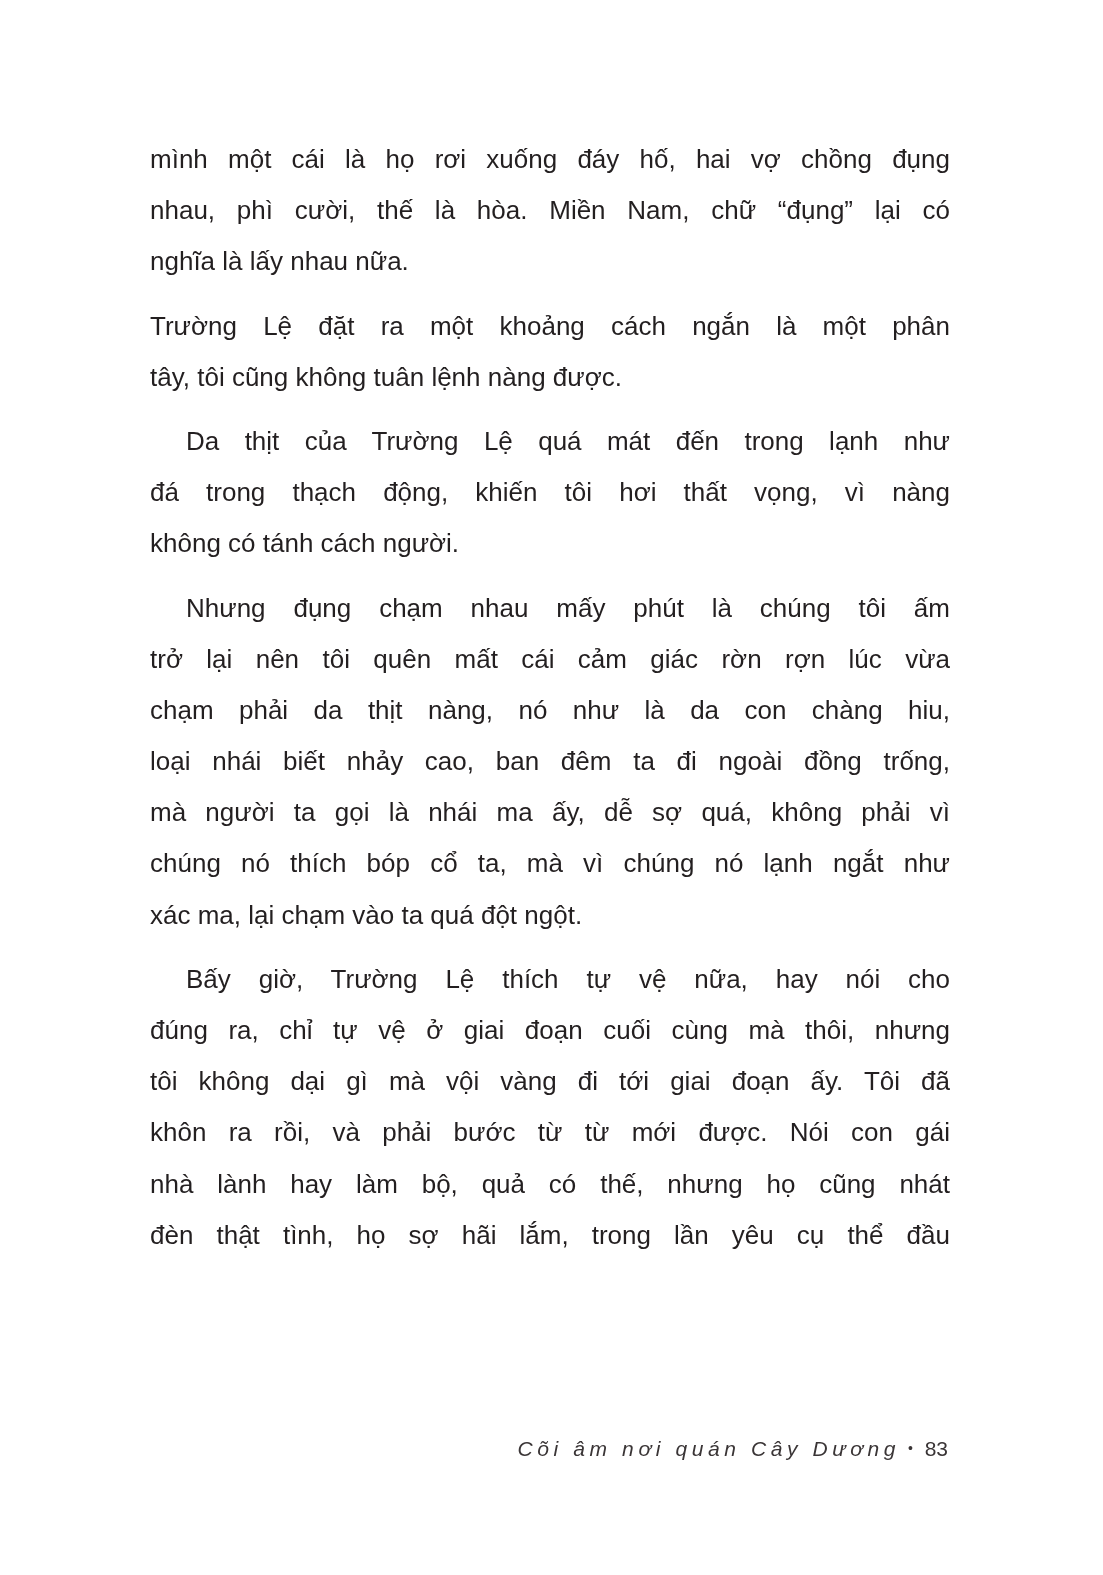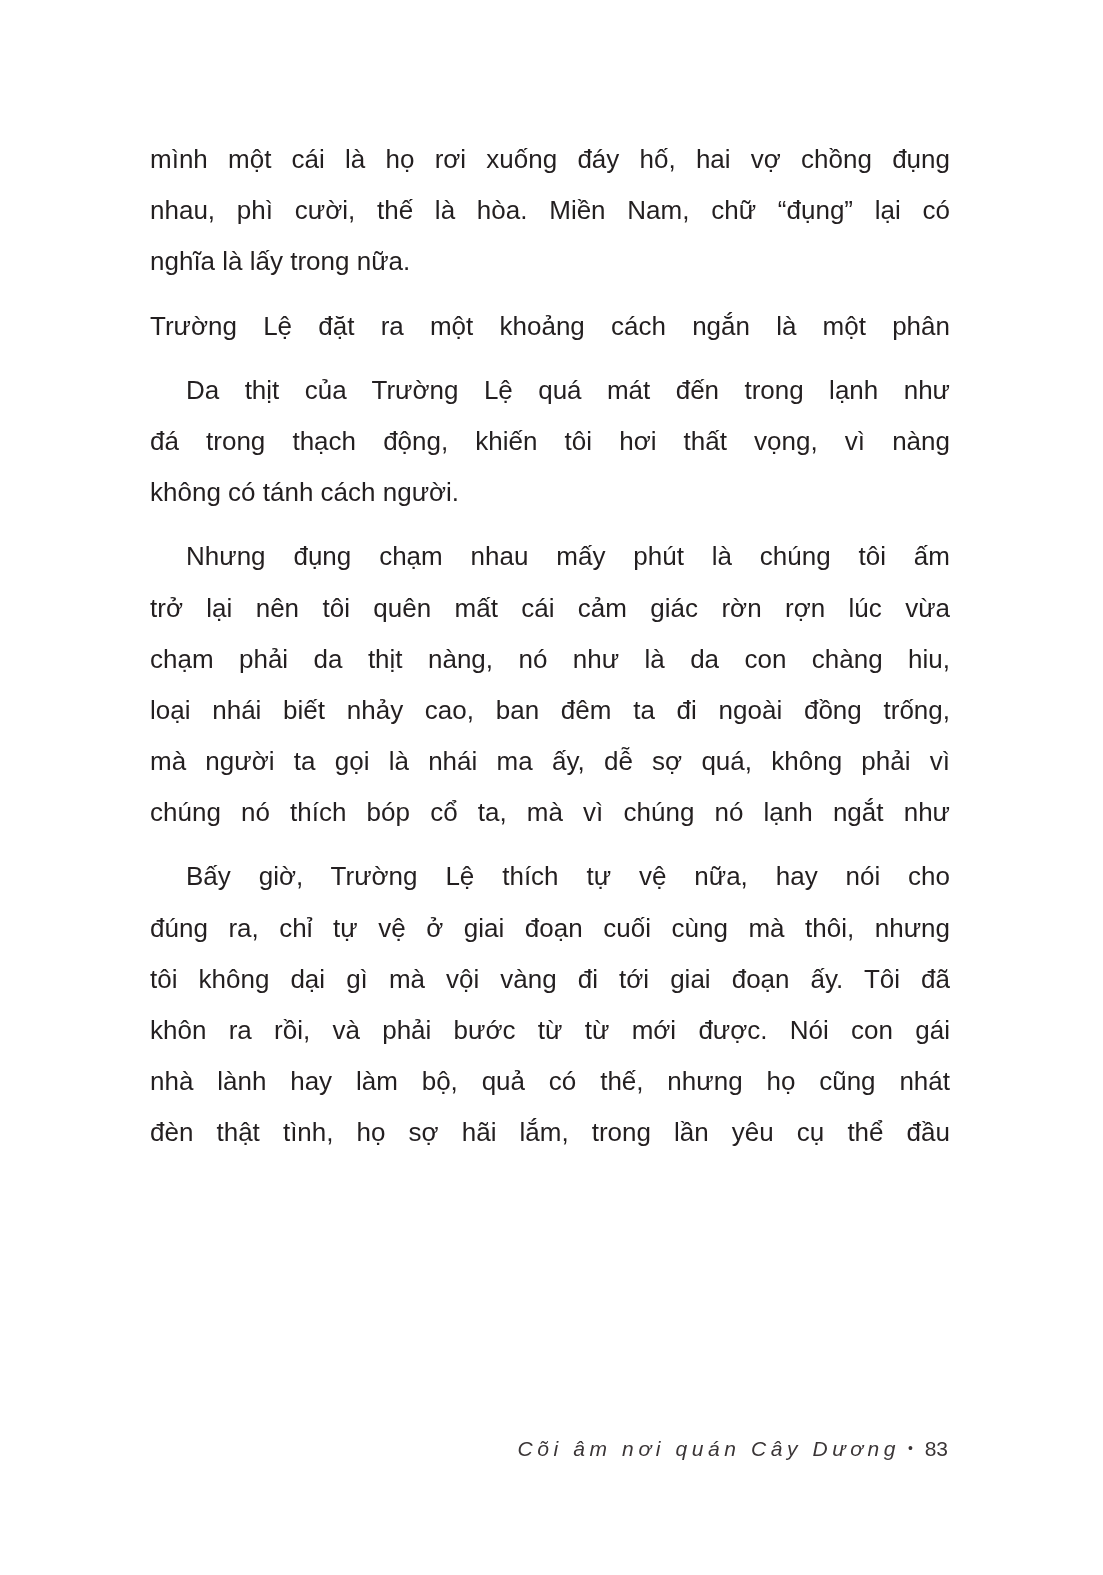--- a/index.html
+++ b/index.html
@@ -63,40 +63,42 @@
     }
   </style>
 </head>
 <body>
 
 <div class="page">
 
   <div class="para">
     <span class="line">mình một cái là họ rơi xuống đáy hố, hai vợ chồng đụng</span>
     <span class="line">nhau, phì cười, thế là hòa. Miền Nam, chữ “đụng” lại có</span>
-    <span class="line last">nghĩa là lấy trong nữa.</span>
+    <span class="line last">nghĩa là lấy nhau nữa.</span>
   </div>
 
   <div class="para">
     <span class="line">Trường Lệ đặt ra một khoảng cách ngắn là một phân</span>
+    <span class="line last">tây, tôi cũng không tuân lệnh nàng được.</span>
   </div>
 
   <div class="para">
     <span class="line indent">Da thịt của Trường Lệ quá mát đến trong lạnh như</span>
     <span class="line">đá trong thạch động, khiến tôi hơi thất vọng, vì nàng</span>
     <span class="line last">không có tánh cách người.</span>
   </div>
 
   <div class="para">
     <span class="line indent">Nhưng đụng chạm nhau mấy phút là chúng tôi ấm</span>
     <span class="line">trở lại nên tôi quên mất cái cảm giác rờn rợn lúc vừa</span>
     <span class="line">chạm phải da thịt nàng, nó như là da con chàng hiu,</span>
     <span class="line">loại nhái biết nhảy cao, ban đêm ta đi ngoài đồng trống,</span>
     <span class="line">mà người ta gọi là nhái ma ấy, dễ sợ quá, không phải vì</span>
     <span class="line">chúng nó thích bóp cổ ta, mà vì chúng nó lạnh ngắt như</span>
+    <span class="line last">xác ma, lại chạm vào ta quá đột ngột.</span>
   </div>
 
   <div class="para">
     <span class="line indent">Bấy giờ, Trường Lệ thích tự vệ nữa, hay nói cho</span>
     <span class="line">đúng ra, chỉ tự vệ ở giai đoạn cuối cùng mà thôi, nhưng</span>
     <span class="line">tôi không dại gì mà vội vàng đi tới giai đoạn ấy. Tôi đã</span>
     <span class="line">khôn ra rồi, và phải bước từ từ mới được. Nói con gái</span>
     <span class="line">nhà lành hay làm bộ, quả có thế, nhưng họ cũng nhát</span>
     <span class="line">đèn thật tình, họ sợ hãi lắm, trong lần yêu cụ thể đầu</span>
   </div>

